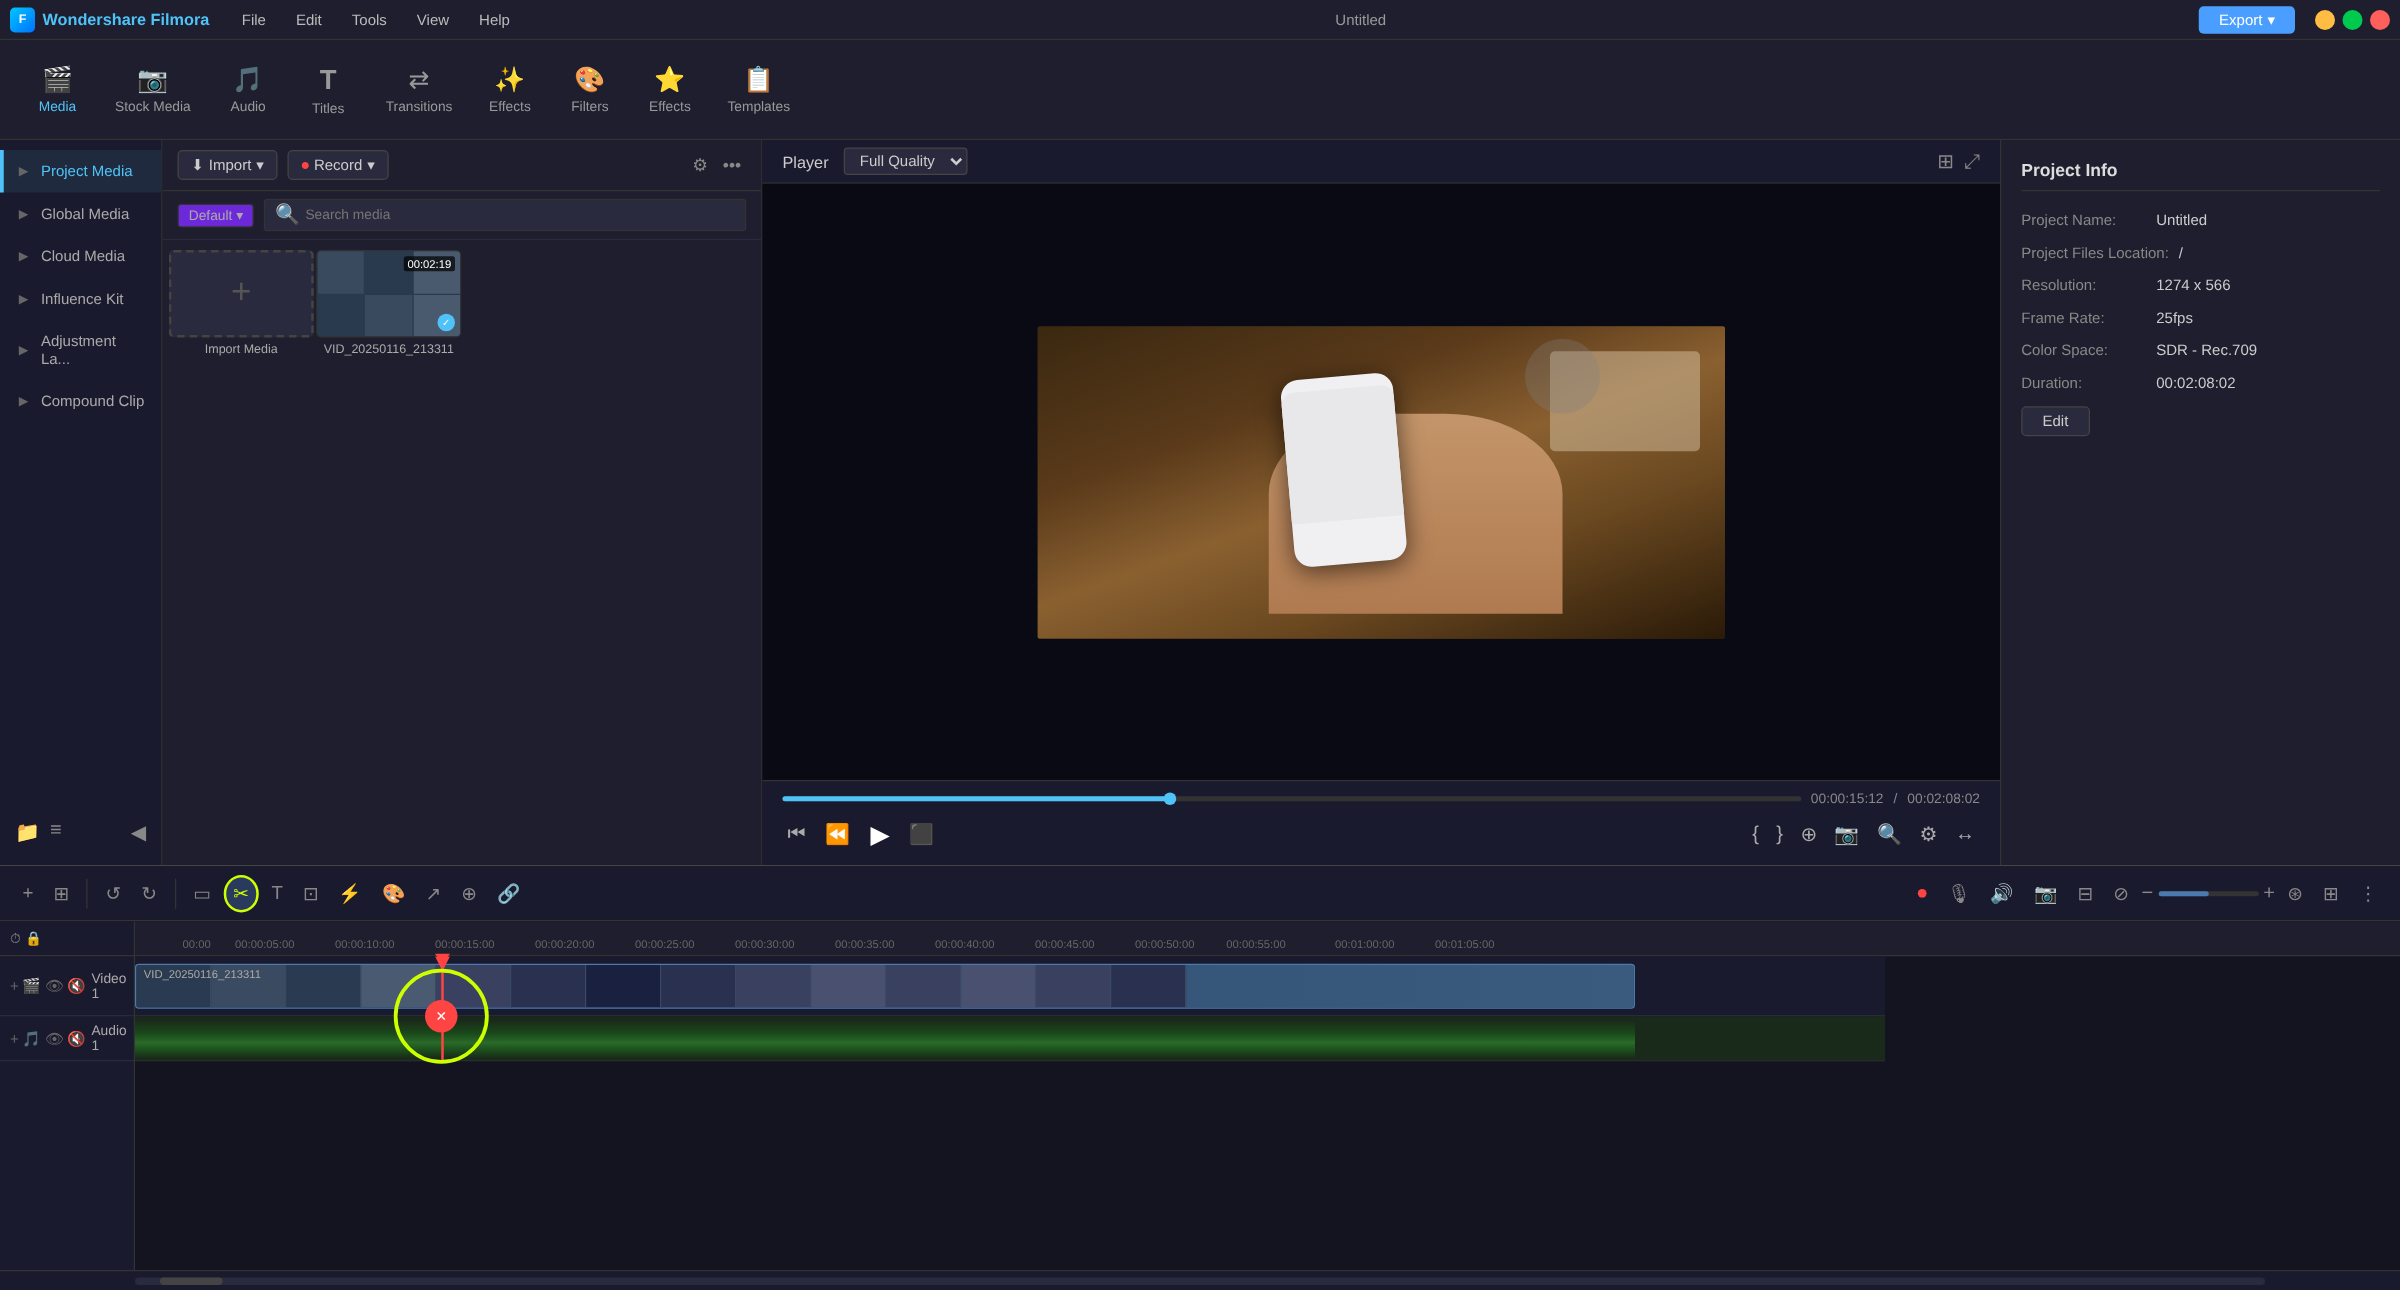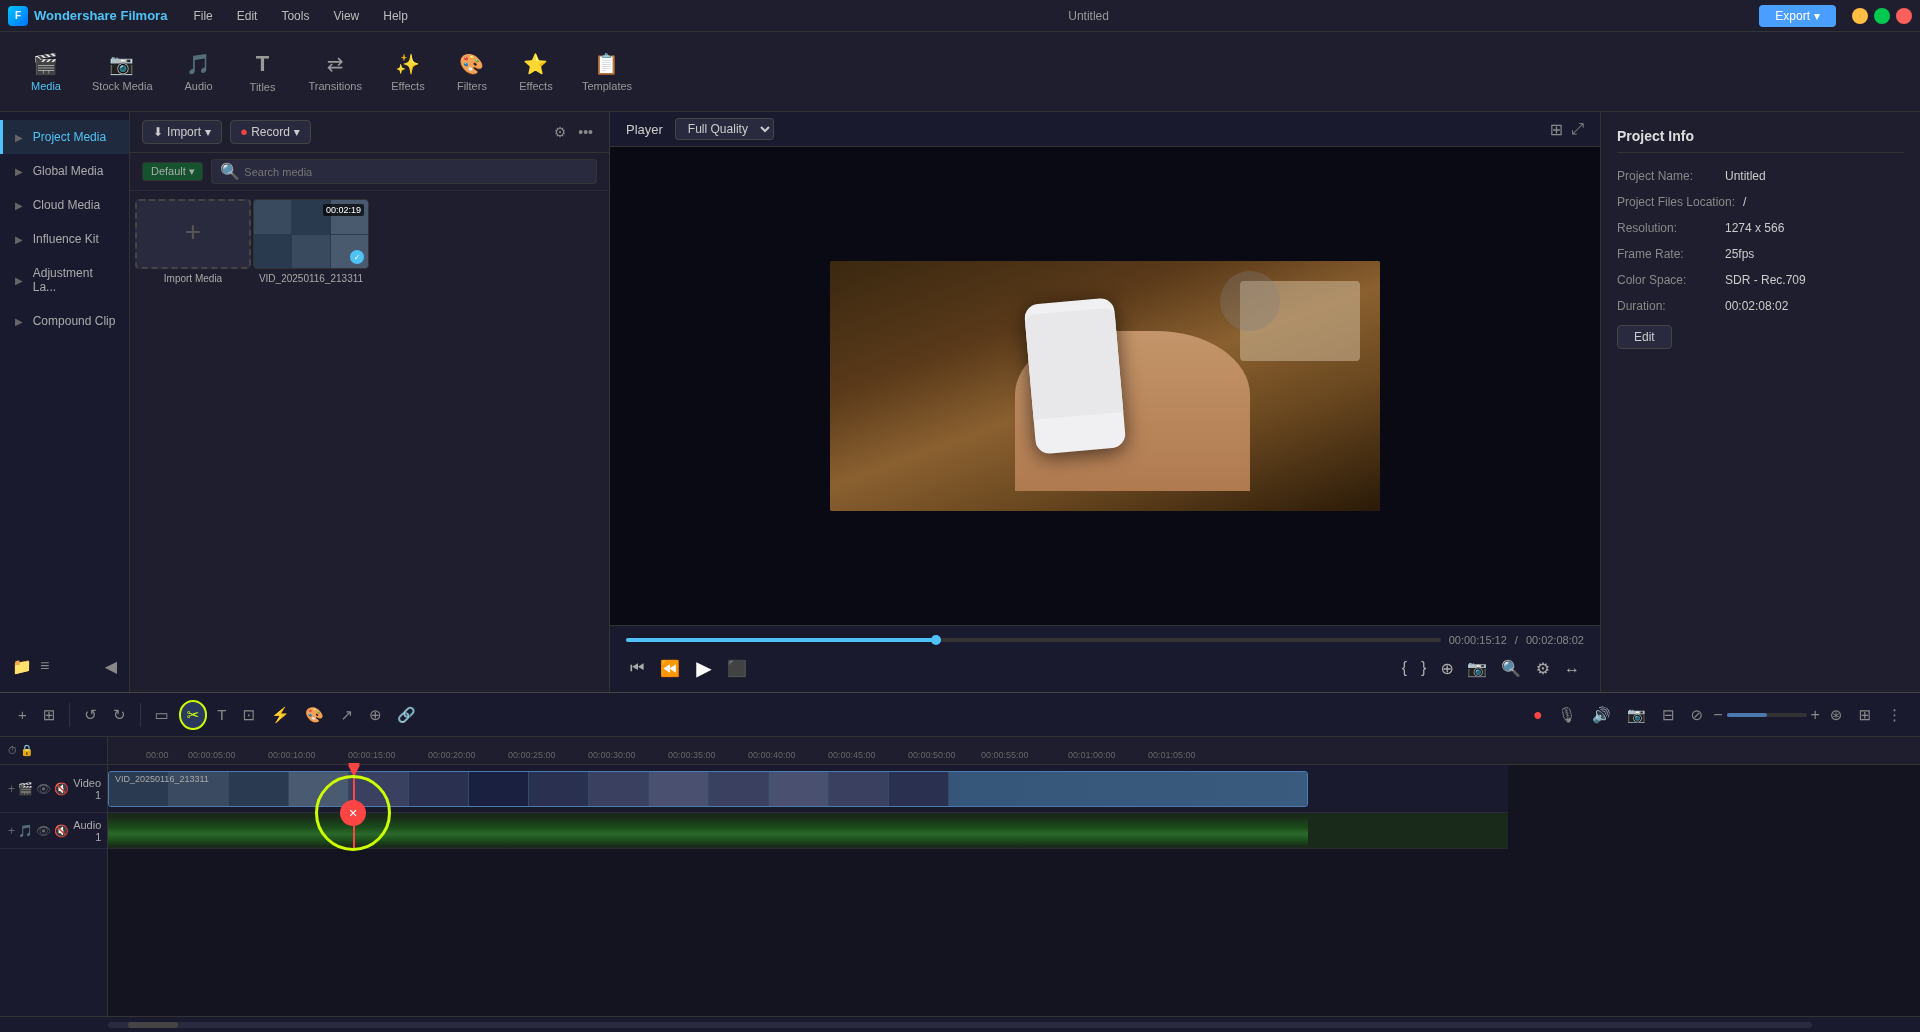--- a/index.html
+++ b/index.html
@@ -35,21 +35,21 @@
     .left-item .expand-icon { font-size: 10px; color: #666; margin-right: 4px; }
 
     
     .media-panel { width: 480px; background: #1e1e2e; border-right: 1px solid #333; display: flex; flex-direction: column; }
     .media-toolbar { display: flex; align-items: center; padding: 8px 12px; gap: 8px; border-bottom: 1px solid #333; }
     .import-btn { background: #2a2a3e; border: 1px solid #444; color: #ccc; padding: 4px 10px; border-radius: 4px; font-size: 12px; cursor: pointer; display: flex; align-items: center; gap: 4px; }
     .record-btn { background: #2a2a3e; border: 1px solid #444; color: #ccc; padding: 4px 10px; border-radius: 4px; font-size: 12px; cursor: pointer; display: flex; align-items: center; gap: 4px; }
     .media-tools { margin-left: auto; display: flex; gap: 4px; }
     .media-tool-btn { background: none; border: none; color: #888; font-size: 14px; cursor: pointer; padding: 4px; }
     .sort-row { display: flex; align-items: center; padding: 6px 12px; gap: 8px; border-bottom: 1px solid #2a2a3e; }
-    .sort-btn { background: #14532d; border: 1px solid #333; color: #aaa; padding: 2px 8px; border-radius: 3px; font-size: 11px; cursor: pointer; }
+    .sort-btn { background: #6d28d9; border: 1px solid #333; color: #aaa; padding: 2px 8px; border-radius: 3px; font-size: 11px; cursor: pointer; }
     .search-box { display: flex; align-items: center; gap: 4px; background: #2a2a3e; border: 1px solid #333; border-radius: 3px; padding: 2px 8px; flex: 1; }
     .search-box input { background: none; border: none; color: #aaa; font-size: 11px; outline: none; width: 100%; }
     .folder-label { padding: 6px 12px; font-size: 11px; color: #666; font-weight: bold; letter-spacing: 1px; }
     .media-grid { display: flex; flex-wrap: wrap; padding: 8px; gap: 8px; overflow-y: auto; flex: 1; }
     .media-item { display: flex; flex-direction: column; align-items: center; width: 110px; cursor: pointer; }
     .media-thumb { width: 116px; height: 70px; background: #2a2a3e; border-radius: 4px; display: flex; align-items: center; justify-content: center; position: relative; border: 1px solid #333; overflow: hidden; }
     .media-thumb.import-placeholder { border: 2px dashed #444; flex-direction: column; gap: 4px; color: #555; font-size: 10px; }
     .media-thumb .duration-badge { position: absolute; top: 4px; right: 4px; background: rgba(0,0,0,0.7); color: #fff; font-size: 9px; padding: 1px 3px; border-radius: 2px; }
     .media-thumb .check-badge { position: absolute; bottom: 4px; right: 4px; background: #4fc3f7; color: white; border-radius: 50%; width: 14px; height: 14px; display: flex; align-items: center; justify-content: center; font-size: 8px; }
     .media-label { font-size: 10px; color: #aaa; margin-top: 4px; max-width: 110px; overflow: hidden; text-overflow: ellipsis; white-space: nowrap; }
@@ -87,21 +87,21 @@
     .timeline-toolbar { height: 44px; background: #1a1a2e; display: flex; align-items: center; padding: 0 12px; gap: 4px; border-bottom: 1px solid #333; }
     .tl-tool { background: none; border: none; color: #888; font-size: 15px; cursor: pointer; padding: 4px 6px; border-radius: 3px; }
     .tl-tool.active { background: #2a3a5e; color: #4fc3f7; }
     .tl-separator { width: 1px; height: 24px; background: #333; margin: 0 4px; }
     .tl-right { margin-left: auto; display: flex; align-items: center; gap: 4px; }
     .timeline-body { display: flex; flex: 1; overflow: hidden; }
     .track-labels { width: 108px; background: #1a1a2e; border-right: 1px solid #333; display: flex; flex-direction: column; }
     .track-label-row { height: 48px; display: flex; align-items: center; padding: 0 8px; gap: 4px; border-bottom: 1px solid #2a2a3e; font-size: 11px; color: #888; }
     .track-label-row .track-icons { display: flex; gap: 3px; }
     .track-icon { font-size: 12px; color: #666; cursor: pointer; }
-    .track-label-row .track-name { font-size: 11px; color: #aaa; text-align: right; }
+    .track-label-row .track-name { font-size: 11px; color: #aaa; }
     .timeline-tracks { flex: 1; overflow-x: auto; overflow-y: hidden; position: relative; }
     .time-ruler { height: 28px; background: #1e1e2e; border-bottom: 1px solid #333; display: flex; align-items: flex-end; padding-bottom: 4px; position: relative; }
     .ruler-time { font-size: 9px; color: #666; position: absolute; }
     .tracks-area { position: relative; }
     .video-track { height: 48px; background: #1a1a2e; border-bottom: 1px solid #2a2a3e; position: relative; overflow: hidden; }
     .video-clip { height: 36px; top: 6px; left: 0; right: 0; position: absolute; background: linear-gradient(to right, #2a4a6e, #3a5a7e); border-radius: 3px; display: flex; align-items: center; overflow: hidden; border: 1px solid #4a7aae; }
     .clip-label { font-size: 9px; color: #aaa; padding: 0 6px; position: absolute; top: 2px; left: 0; white-space: nowrap; }
     .clip-thumbnails { display: flex; height: 100%; overflow: hidden; }
     .clip-thumb { width: 60px; height: 100%; background: #2a3a4e; border-right: 1px solid #3a4a5e; flex-shrink: 0; }
     .audio-track { height: 36px; background: #1a2a1a; border-bottom: 1px solid #2a2a2e; position: relative; }

